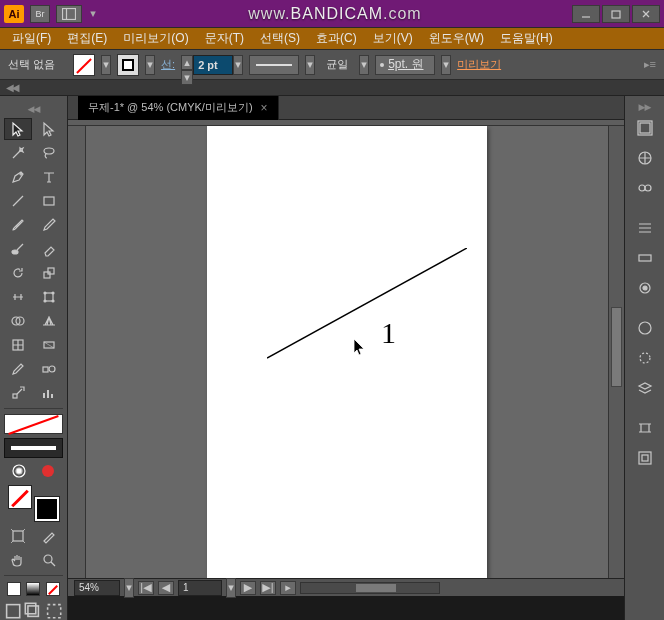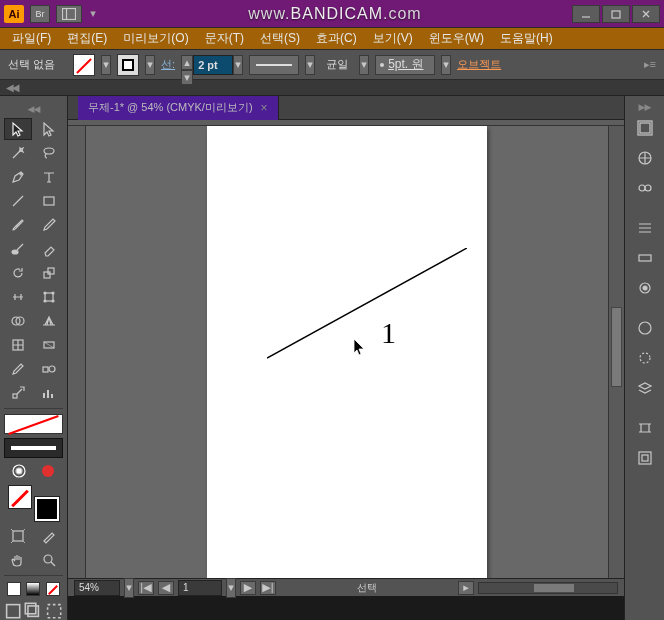--- a/index.html
+++ b/index.html
@@ -38,21 +38,21 @@
 .brush-sample { width:60px; height:20px; background:#6a6a6a; border:1px solid #3a3a3a; display:flex; align-items:center; gap:4px; padding:0 4px; }
 .brush-dot { width:4px; height:4px; border-radius:50%; background:#d0d0d0; }
 .brush-text { font-size:12px; color:#ddd;text-decoration:underline; }
 .opacity-label { font-size:11px; color:#ff9a55; text-decoration:underline; }
 .flyout-icon { margin-left:auto; color:#999; }
 
 .strip { height:16px; background:#383838; border-bottom:1px solid #222; display:flex; align-items:center; padding:0 6px; }
 .strip-handle { color:#888; font-size:10px; letter-spacing:-2px; }
 
 .doc-tabs { height:24px; background:#434343; display:flex; align-items:center; padding-left:78px; border-bottom:1px solid #222; }
-.doc-tab { height:24px; padding:0 10px; background:#4c1d95; color:#bcbcbc; font-size:11px; display:flex; align-items:center; border-right:1px solid #222; }
+.doc-tab { height:24px; padding:0 10px; background:#000000; color:#bcbcbc; font-size:11px; display:flex; align-items:center; border-right:1px solid #222; }
 .tab-close { margin-left:8px; color:#888; font-size:12px; }
 
 .toolcol { position:absolute; left:0; top:96px; width:68px; bottom:0; background:#535353; border-right:1px solid #222; padding:8px 4px 4px; }
 .tool-grip { height:10px; text-align:center; color:#888; font-size:9px; letter-spacing:-1px; margin-bottom:4px; }
 .tool-grid { display:grid; grid-template-columns:1fr 1fr; gap:2px; }
 .tool { width:28px; height:22px; display:flex; align-items:center; justify-content:center; cursor:pointer; }
 .tool.selected { background:#3a3a3a; border:1px solid #222; }
 .tool svg { width:16px; height:16px; }
 .sep { grid-column:1/3; height:1px; background:#3a3a3a; margin:2px 0; }
 .long-swatch { grid-column:1/3; height:20px; margin:1px 0; }
@@ -168,21 +168,21 @@
       <div class="line"></div>
     </div>
   <div class="dd-small">▾</div>
   <div class="profile-label">균일</div>
   <div class="dd-small">▾</div>
   <div class="brush-sample">
     <div class="brush-dot"></div>
     <div class="brush-text">5pt. 원</div>
   </div>
   <div class="dd-small">▾</div>
-  <div class="opacity-label">오브젝트</div>
+  <div class="opacity-label">미리보기</div>
   <div class="flyout-icon">▸≡</div>
 </div>
 
 <div class="strip">
   <div class="strip-handle">◀◀</div>
 </div>
 
 <div class="doc-tabs">
   <div class="doc-tab">
     <span>무제-1* @ 54% (CMYK/미리보기)</span>
@@ -419,21 +419,20 @@
   </div>
   <div class="statusbar">
     <input class="zoom-in" value="54%" style="">
     <div class="dd-small">▾</div>
     <div class="nav-btn">|◀</div>
     <div class="nav-btn">◀</div>
     <input class="page-in" value="1" style="">
     <div class="dd-small">▾</div>
     <div class="nav-btn">▶</div>
     <div class="nav-btn">▶|</div>
-    <div class="status-label">선택</div>
     <div class="nav-btn">▸</div>
     <div class="hscroll">
         <div class="hthumb"></div>
       </div>
   </div>
 </div>
 
 <div class="rpanel">
   <div class="rgrip">▶▶</div>
   <div class="ricon">

